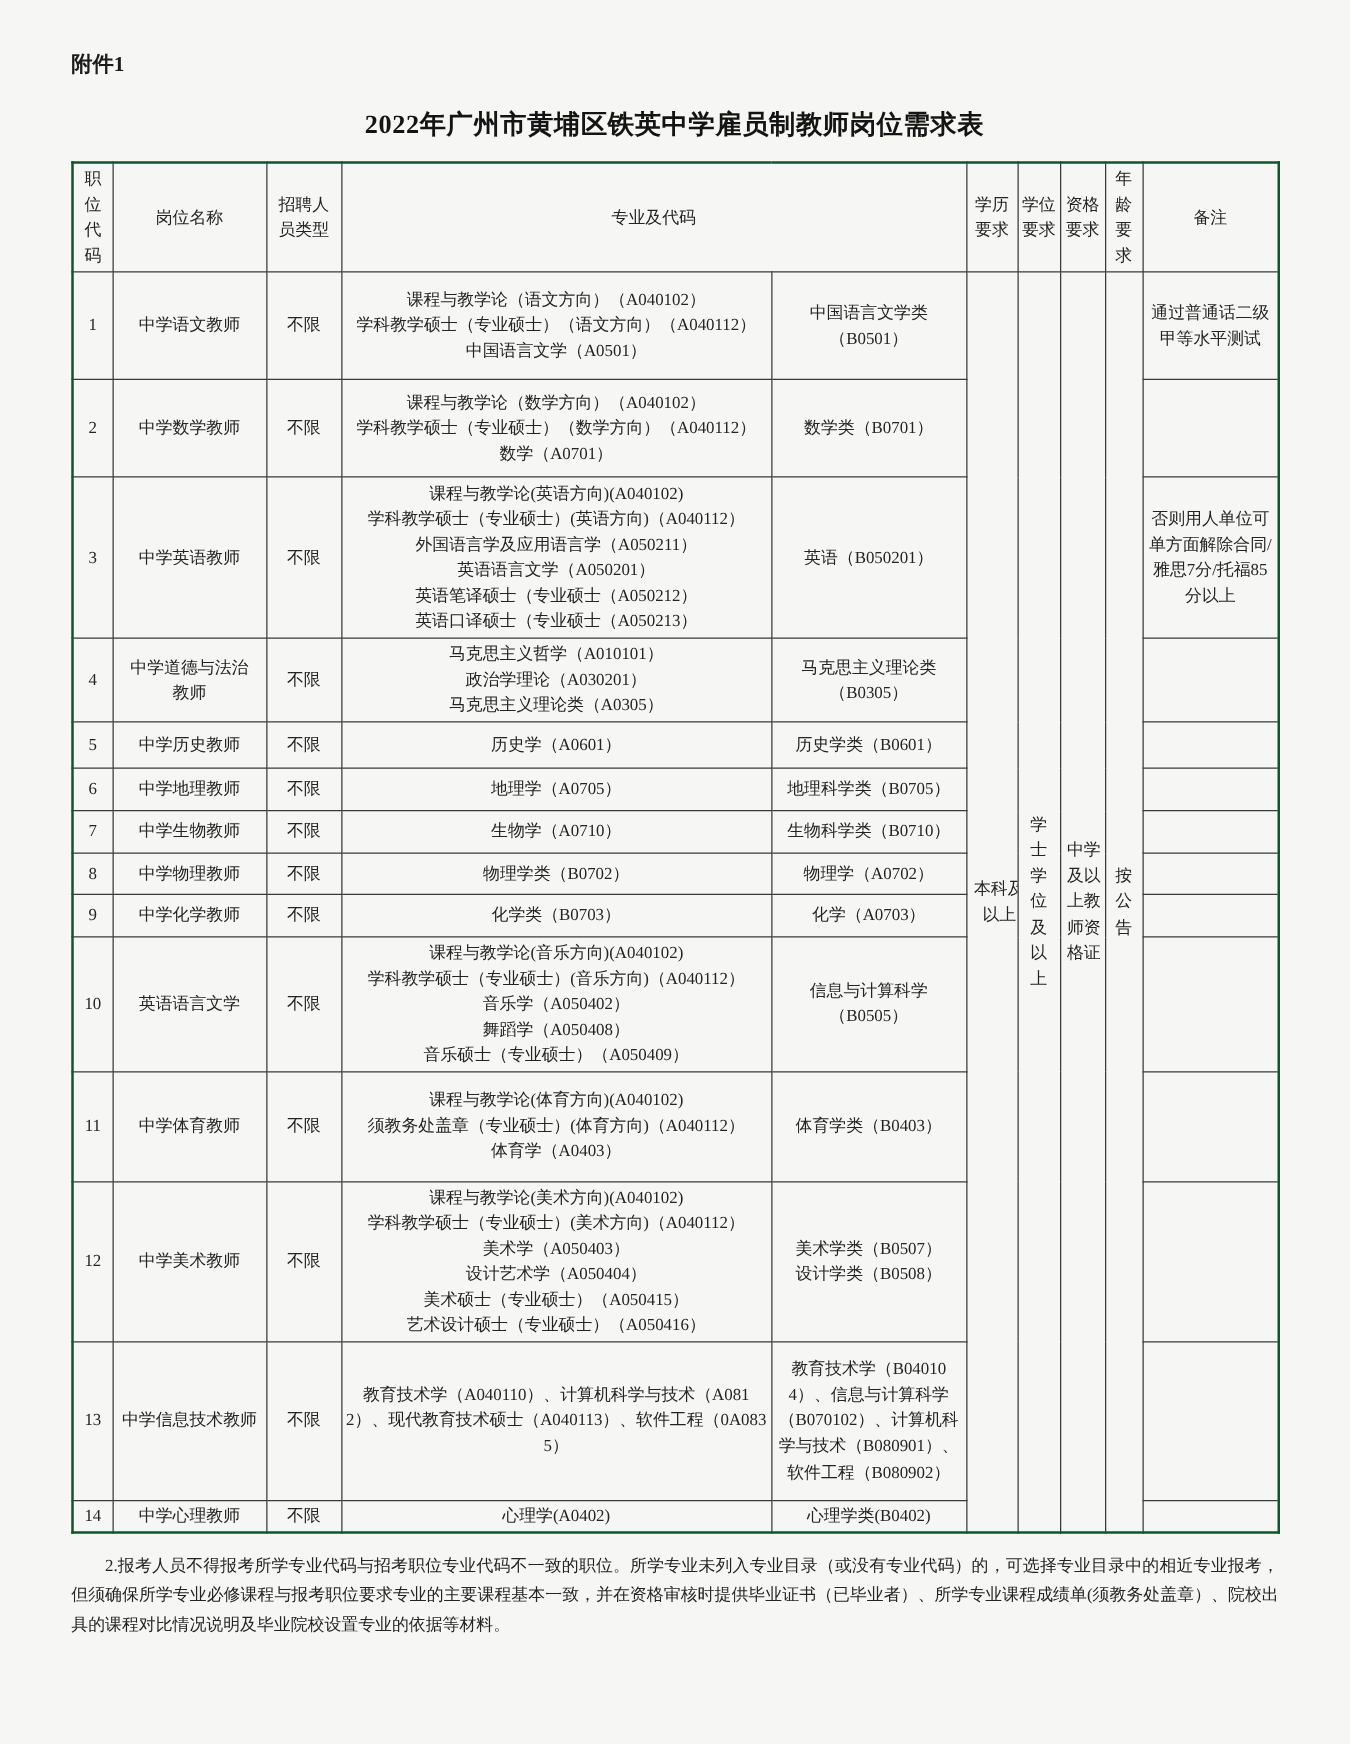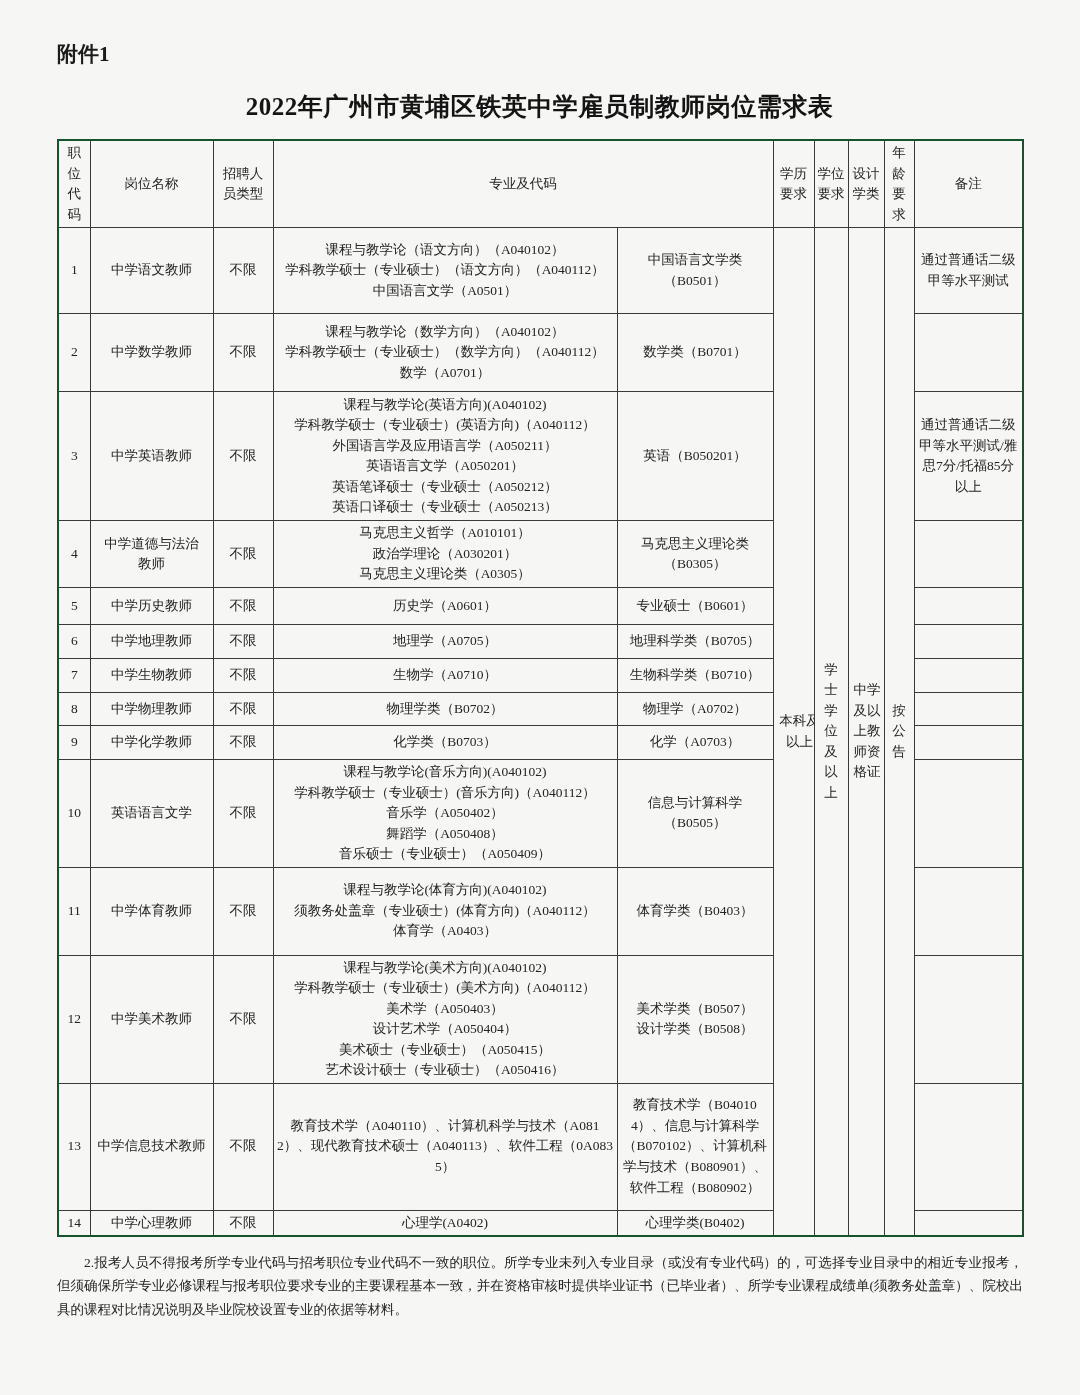--- a/index.html
+++ b/index.html
@@ -12,28 +12,28 @@
     position:relative;
     width:1080px;
     height:1395px;
     margin:0 auto;
     background:#f6f6f4;
     box-sizing:border-box;
     padding:40px 58px 0 57px;
     overflow:hidden;
   }
   .attachment{
-    font-size:21px;
+    font-size:17px;
     font-weight:bold;
     color:#1c1c1c;
   }
   .title{
     margin:22px 0 16px 0;
     text-align:center;
-    font-size:25px;
+    font-size:21px;
     font-weight:bold;
     color:#141414;
     letter-spacing:.5px;
   }
   table.req{
     border-collapse:collapse;
     table-layout:fixed;
     width:965px;
     border:2px solid #14532d;
     background:transparent;
@@ -92,21 +92,21 @@
       <col style="width:109px">
     </colgroup>
     <thead>
       <tr>
         <th>职位代码</th>
         <th>岗位名称</th>
         <th>招聘人员类型</th>
         <th colspan="2">专业及代码</th>
         <th>学历要求</th>
         <th>学位要求</th>
-        <th>设计学类</th>
+        <th>资格要求</th>
         <th>年龄要求</th>
         <th>备注</th>
       </tr>
     </thead>
     <tbody>
         <tr style="height: 86px;">
           <td>
             <div class="cv">1</div>
           </td>
           <td>
@@ -177,21 +177,21 @@
 学科教学硕士（专业硕士）(英语方向)（A040112）
 外国语言学及应用语言学（A050211）
 英语语言文学（A050201）
 英语笔译硕士（专业硕士（A050212）
 英语口译硕士（专业硕士（A050213）</div>
           </td>
           <td>
             <div class="cv">英语（B050201）</div>
           </td>
           <td>
-            <div class="cv">通过普通话二级甲等水平测试/雅思7分/托福85分以上</div>
+            <div class="cv">否则用人单位可单方面解除合同/雅思7分/托福85分以上</div>
           </td>
         </tr>
         <tr style="height: 67px;">
           <td>
             <div class="cv">4</div>
           </td>
           <td>
             <div class="cv">中学道德与法治
 教师</div>
           </td>
@@ -218,21 +218,21 @@
           <td>
             <div class="cv">中学历史教师</div>
           </td>
           <td>
             <div class="cv">不限</div>
           </td>
           <td>
             <div class="cv">历史学（A0601）</div>
           </td>
           <td>
-            <div class="cv">专业硕士（B0601）</div>
+            <div class="cv">历史学类（B0601）</div>
           </td>
           <td>
             <div class="cv"></div>
           </td>
         </tr>
         <tr style="height: 34px;">
           <td>
             <div class="cv">6</div>
           </td>
           <td>

